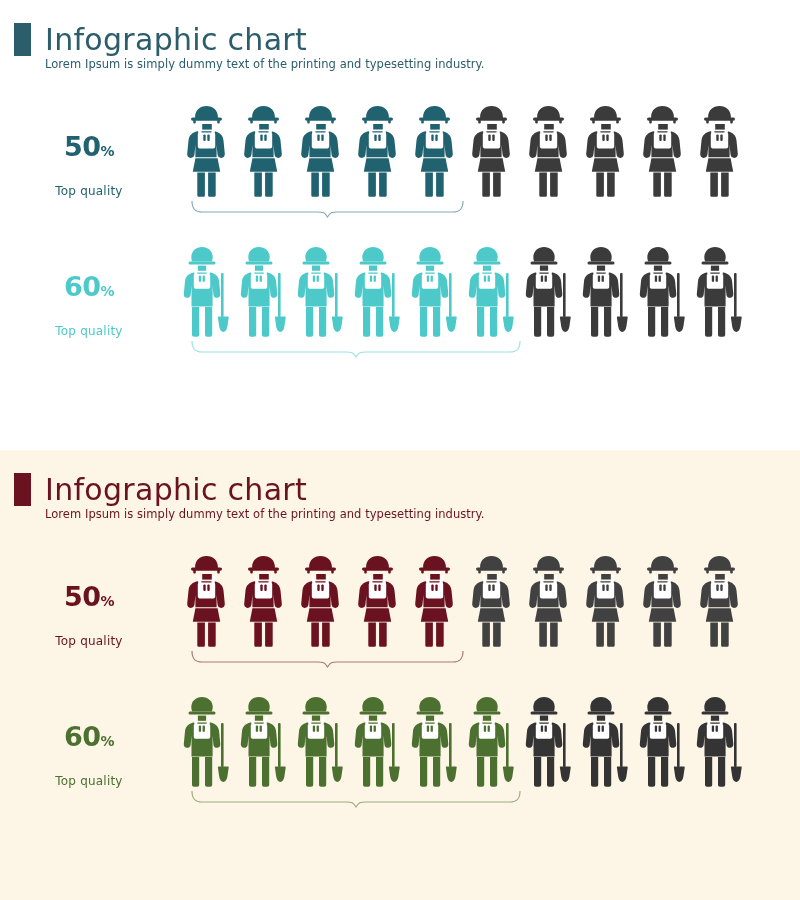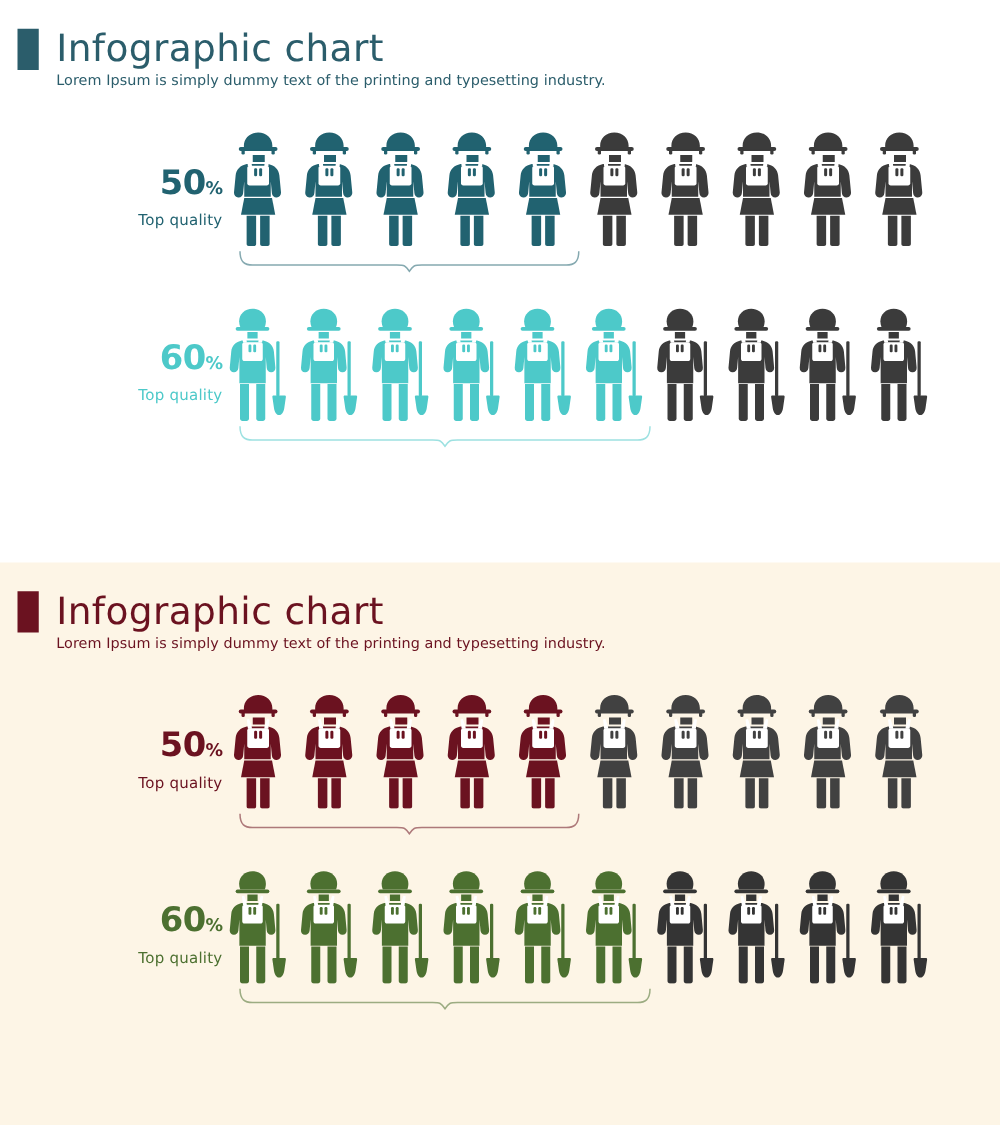--- a/index.html
+++ b/index.html
@@ -30,26 +30,26 @@
   }
 
   .row {
     display: flex;
     align-items: flex-start;
     margin-top: 8px;
   }
   .row-label {
     width: 178px;
     padding-top: 28px;
-    text-align: right;
+    text-align: center;
     flex: none;
   }
   .pct { font-size: 27px; font-weight: 700; letter-spacing: -.5px; line-height: 1; }
   .pct .sym { font-size: 14px; font-weight: 700; }
-  .cap { font-size: 12px; margin-top: 9px; letter-spacing: .2px; }
+  .cap { font-size: 12px; margin-top: 24px; letter-spacing: .2px; }
 
   .figs-wrap { position: relative; flex: 1; }
   .figs { display: flex; align-items: flex-end; }
   .fig { width: 57px; height: 92px; flex: none; }
   .brace { height: 22px; margin-top: 2px; }
 
   .hdr-top .title, .hdr-top .subtitle { color: #2b5d6b; }
   .hdr-bot .title, .hdr-bot .subtitle { color: #6b1220; }
 </style>
 </head>

